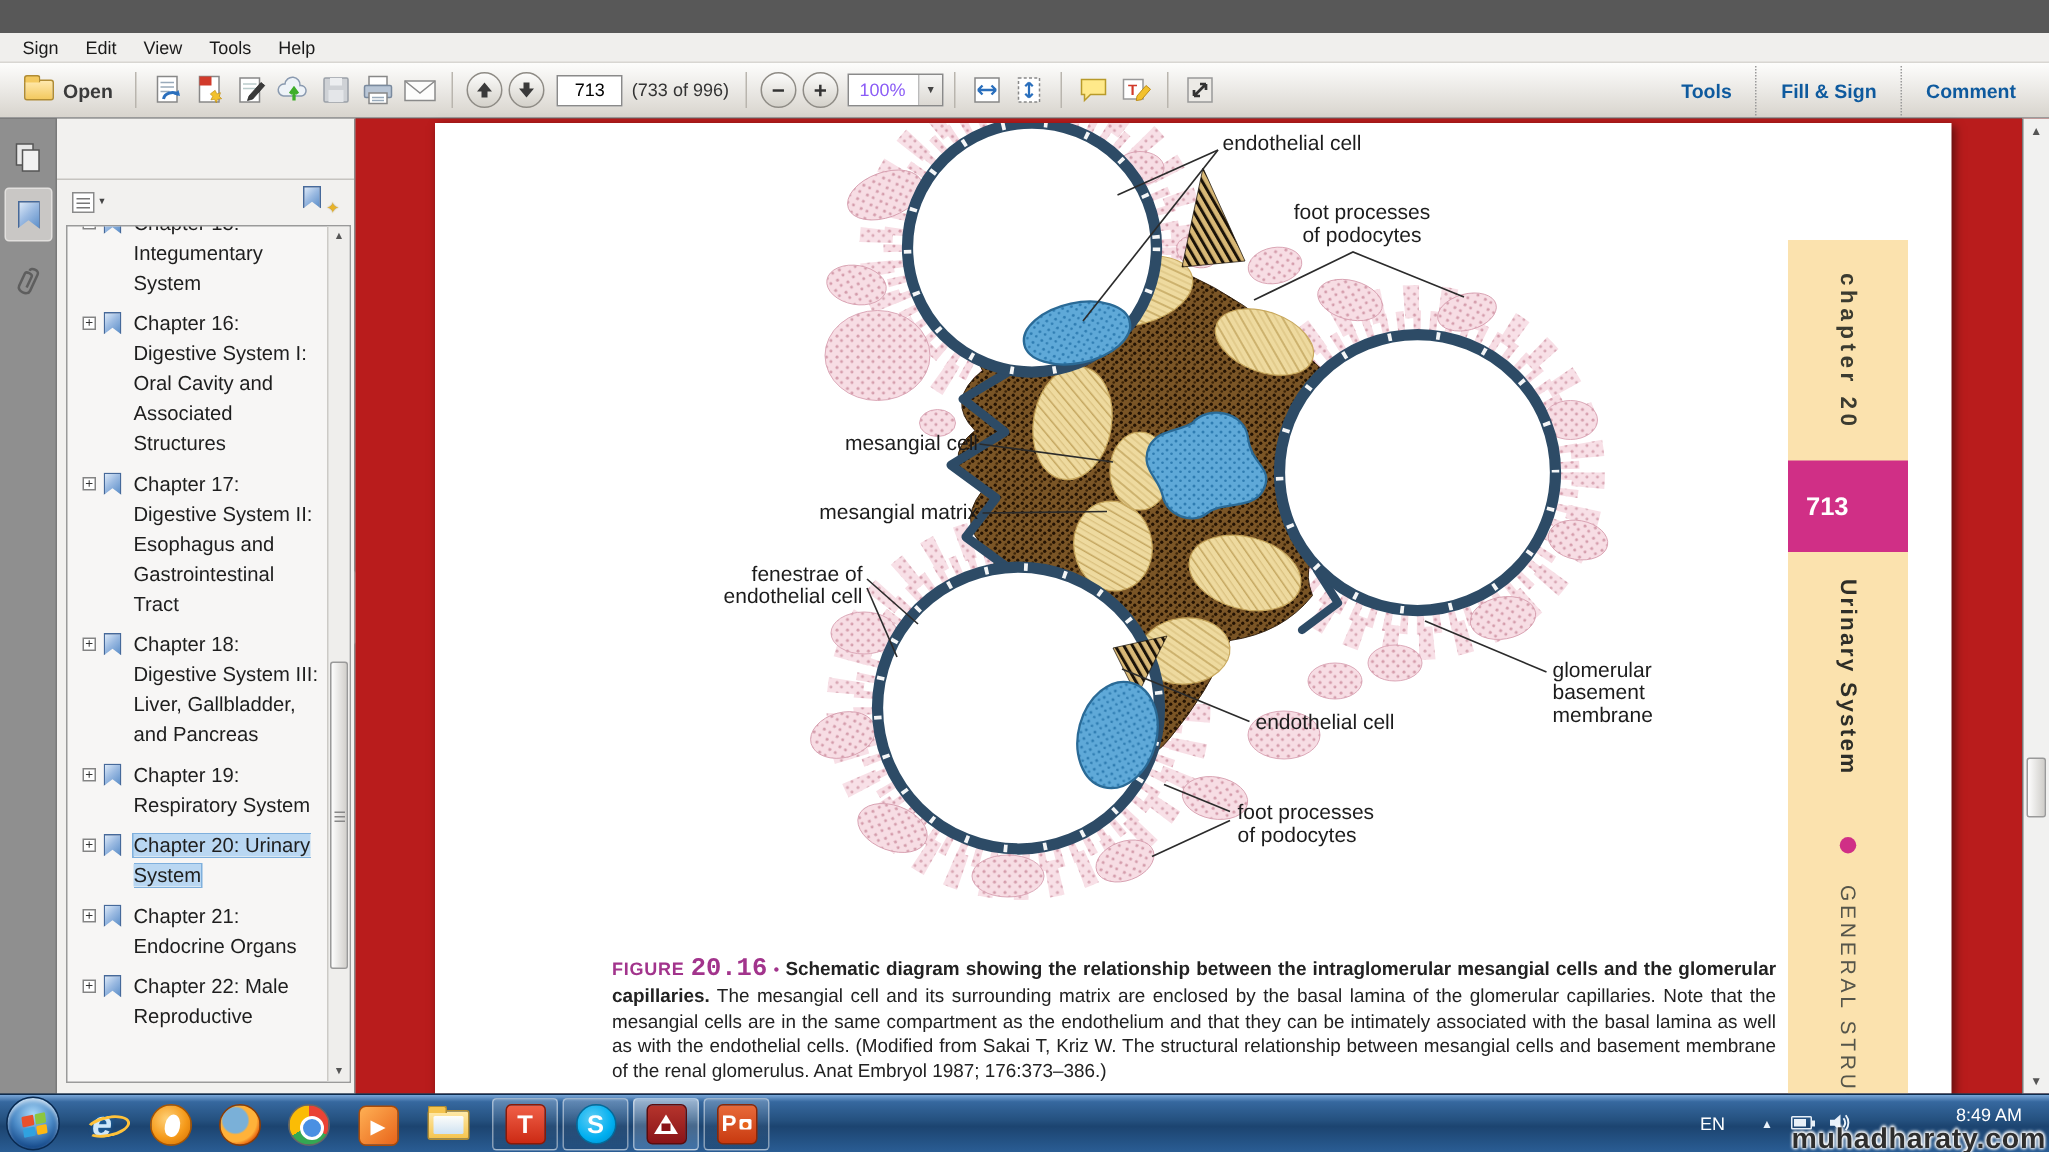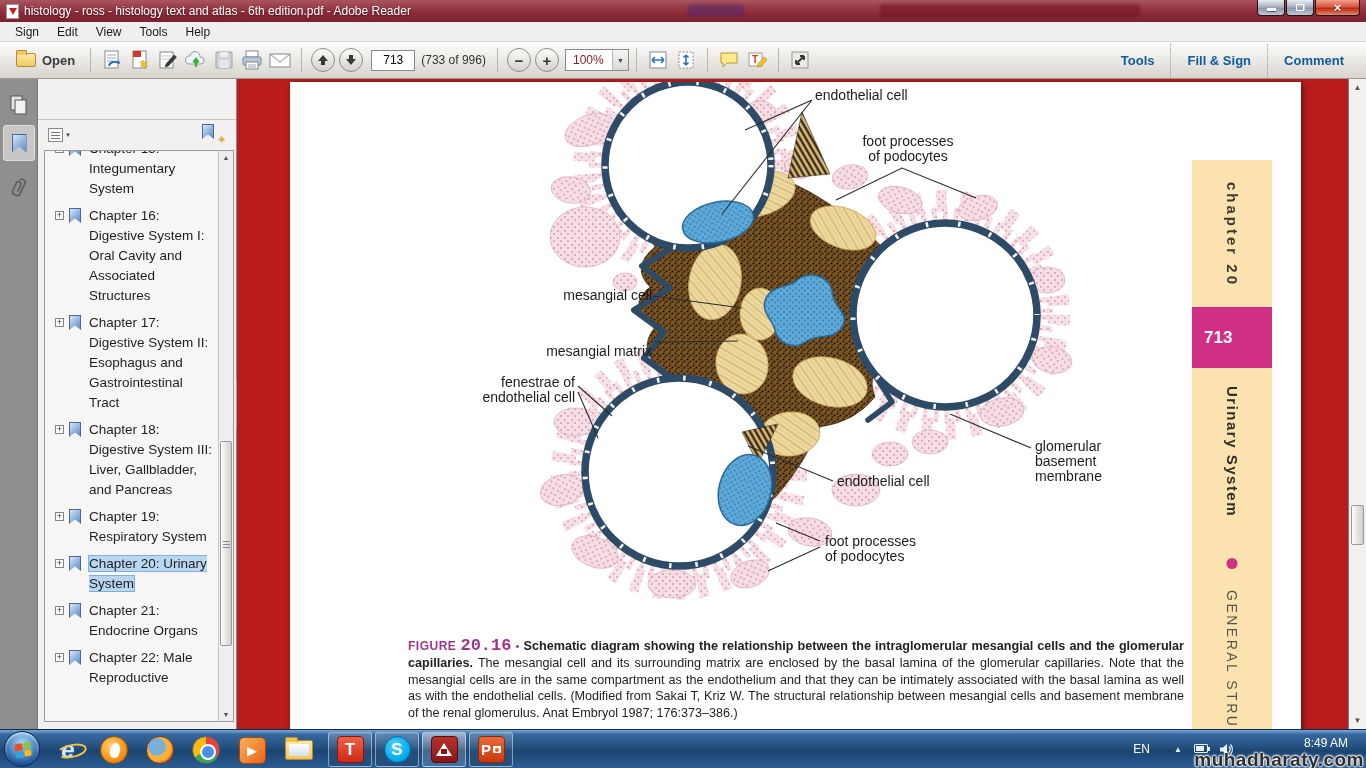--- a/index.html
+++ b/index.html
@@ -46,21 +46,21 @@
   #open-btn .folder::before { content:""; position:absolute; left:-1px; top:-4px; width:9px; height:4px; background:#f3c95f; border:1px solid #b08c34; border-bottom:none; border-radius:2px 2px 0 0; }
   #open-btn span { font-size:13px; font-weight:bold; color:#3a3a3a; }
   .round-btn { width:24px; height:24px; border-radius:50%; border:1px solid #8f8c86;
     background:linear-gradient(#fcfcfb,#d4d1ca); display:flex; align-items:center; justify-content:center;
     font-size:11px; color:#333; cursor:pointer; flex:0 0 auto; margin:0 2px; }
   .round-btn.sym { font-size:15px; font-weight:bold; }
   #page-input { width:44px; height:21px; border:1px solid #8a8a8a; text-align:center; font-size:12px;
     font-family:"Liberation Sans",sans-serif; margin:0 6px; background:#fff; }
   #page-count { font-size:12px; color:#333; white-space:nowrap; margin-right:4px; }
   #zoom-box { width:64px; height:22px; border:1px solid #8a8a8a; background:#fff; display:flex; align-items:center; margin-left:4px; cursor:pointer; }
-  #zoom-box .zv { flex:1; font-size:12px; color:#7f1d1d; padding-left:7px; }
+  #zoom-box .zv { flex:1; font-size:12px; color:#8b5cf6; padding-left:7px; }
   #zoom-box .dd { width:16px; height:100%; border-left:1px solid #bbb; display:flex; align-items:center; justify-content:center; font-size:7px; color:#444;
     background:linear-gradient(#f6f6f5,#dcd9d3); }
   #right-tabs { position:absolute; right:6px; top:0; height:37px; display:flex; align-items:center; }
   .rtab { font-size:13px; font-weight:bold; color:#0e5a9e; padding:9px 16px; cursor:pointer; }
   .rtab + .rtab { border-left:1px dotted #9a9a9a; }
   .ticon { display:block; }
 
   
   #main { position:absolute; left:0; top:79px; width:1366px; height:650px; background:#585858; }
 
@@ -191,37 +191,20 @@
   #tray-clock { position:absolute; right:18px; top:6px; color:#fff; font-size:12px; text-align:right; cursor:pointer; }
   #watermark { position:absolute; right:2px; bottom:-2px; font-size:19px; font-weight:bold; color:#2e2e2e;
     text-shadow:0 1px 2px rgba(255,255,255,.95), 0 -1px 2px rgba(255,255,255,.95), 1px 0 2px rgba(255,255,255,.95), -1px 0 2px rgba(255,255,255,.95);
     letter-spacing:.5px; }
 </style>
 </head>
 <body>
 
 <div id="screen">
 
-  <div id="titlebar">
-    <span class="app-ico"></span>
-    <span class="ttl">histology - ross - histology text and atlas - 6th edition.pdf - Adobe Reader</span>
-    <span class="tb-smudge" id="smudge1"></span>
-    <span class="tb-smudge" id="smudge2"></span>
-    <div id="winbtns">
-      <div class="wbtn" id="btn-min">
-          <i></i>
-        </div>
-      <div class="wbtn" id="btn-restore">
-          <i></i>
-        </div>
-      <div class="wbtn" id="btn-close">
-          <i>×</i>
-        </div>
-    </div>
-  </div>
 
   <div id="menubar">
     <span class="menu-item">Sign</span>
     <span class="menu-item">Edit</span>
     <span class="menu-item">View</span>
     <span class="menu-item">Tools</span>
     <span class="menu-item">Help</span>
   </div>
 
   <div id="toolbar">
@@ -550,21 +533,21 @@
             <path d="M 530 465 L 478 489"></path>
           </g>
         </svg>
 
         <div class="dlabel" style="left:525px; top:6px;">endothelial cell</div>
         <div class="dlabel center" style="left:563px; top:52px; width:110px;">
           <div>foot processes</div>
           <div>of podocytes</div>
         </div>
         <div class="dlabel right" style="left:250px; top:206px; width:112px;">mesangial cell</div>
-        <div class="dlabel right" style="left:238px; top:252px; width:124px;margin-top:10px;">mesangial matrix</div>
+        <div class="dlabel right" style="left:238px; top:252px; width:124px;">mesangial matrix</div>
         <div class="dlabel right" style="left:165px; top:293px; width:120px;">
           <div>fenestrae of</div>
           <div>endothelial cell</div>
         </div>
         <div class="dlabel" style="left:745px; top:357px;">
           <div>glomerular</div>
           <div>basement</div>
           <div>membrane</div>
         </div>
         <div class="dlabel" style="left:547px; top:392px;">endothelial cell</div>

